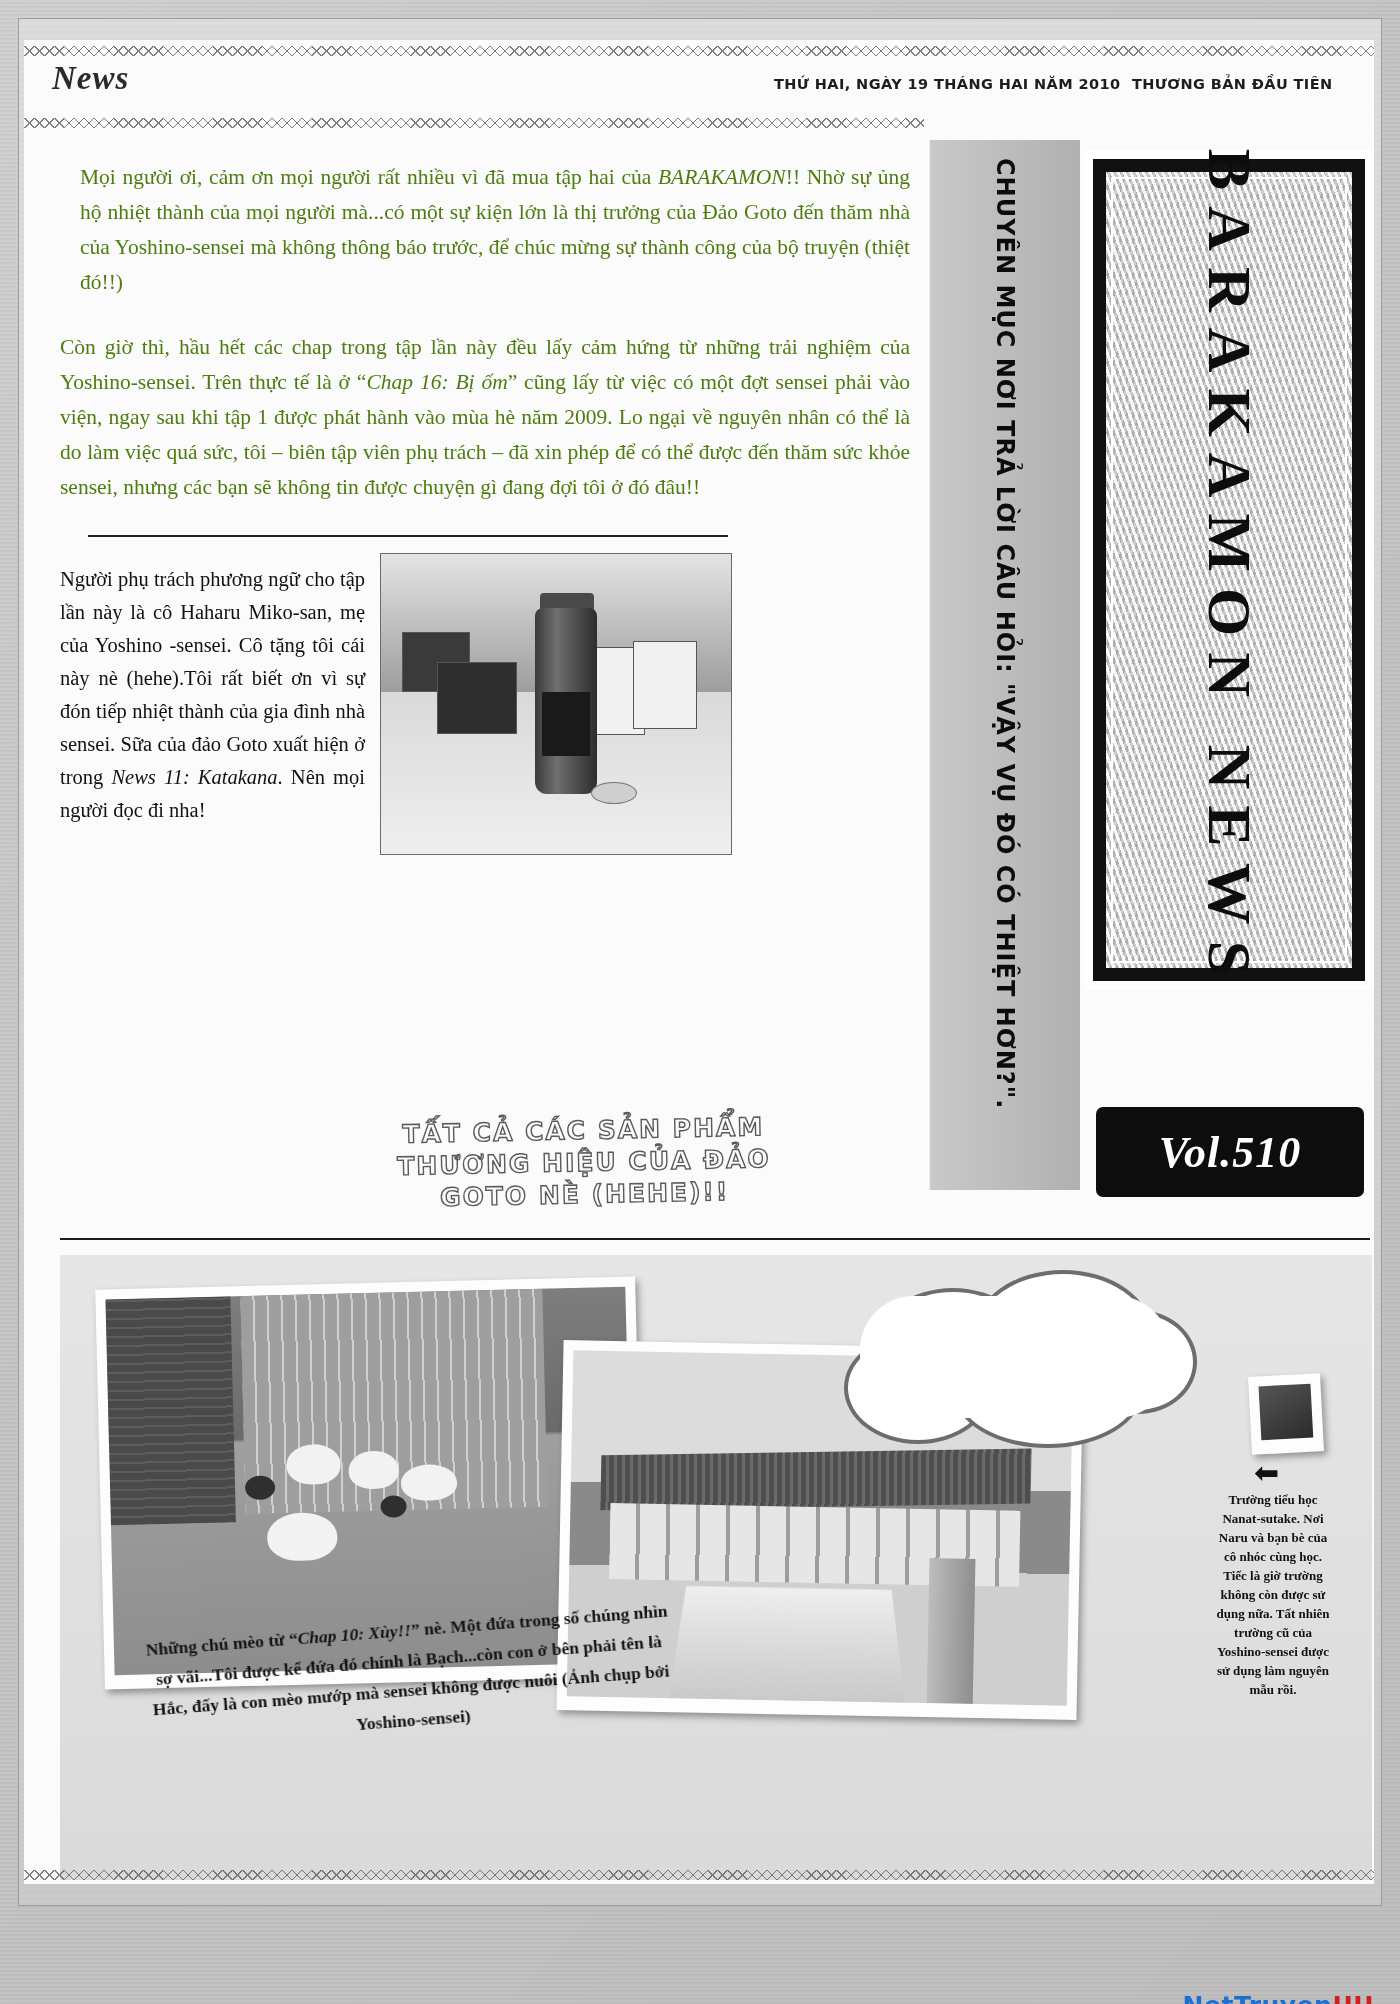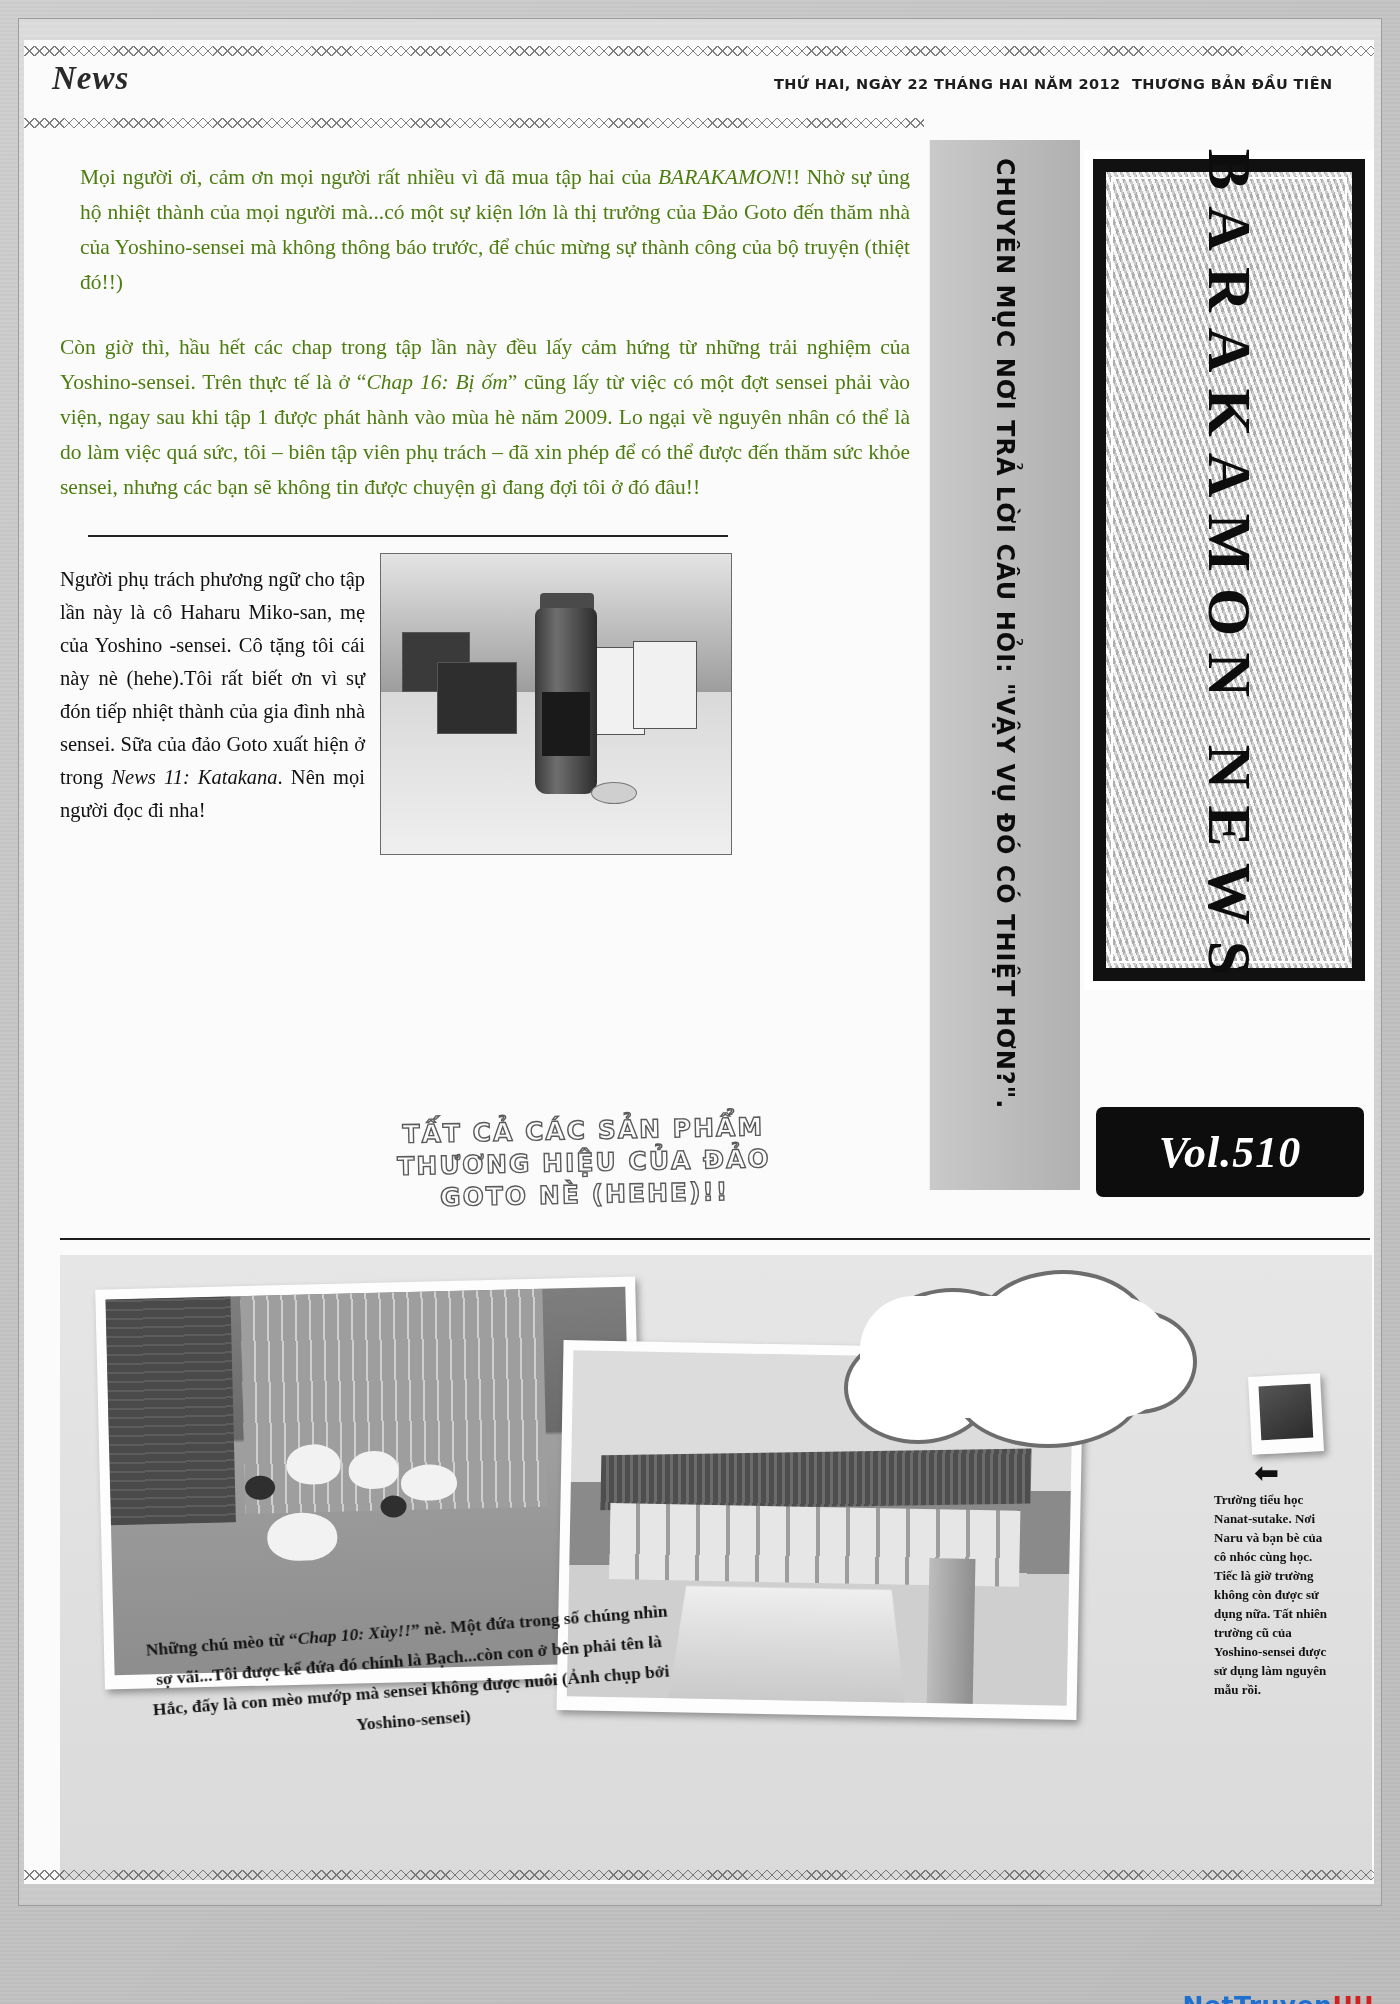--- a/index.html
+++ b/index.html
@@ -235,21 +235,21 @@
   }
   #cloud-text .goto{
     display:block;font-size:27px;color:#2b3550;letter-spacing:3px;
   }
 
   
   #side-note{
     position:absolute;left:1190px;top:1450px;width:118px;
     font-family:"Liberation Serif", serif;
     font-weight:700;font-size:13px;line-height:19px;color:#111;
-    text-align:left;
+    text-align:center;
   }
   #arrow-left{
     position:absolute;left:1230px;top:1418px;
     font-size:30px;color:#111;line-height:1;
   }
   #brand{
     position:absolute;right:26px;top:1991px;
     font-family:"DejaVu Sans", sans-serif;
     font-weight:700;font-size:25px;letter-spacing:.5px;
   }
@@ -261,21 +261,21 @@
 <body>
 
 <div id="page">
   <div id="sheet">
     <div id="inner">
 
       <div class="zig" style="top:6px;"></div>
 
       <div id="masthead">
         <div id="news-word">News</div>
-        <div class="hdr-meta" id="hdr-date">THỨ HAI, NGÀY 22 THÁNG HAI NĂM 2012</div>
+        <div class="hdr-meta" id="hdr-date">THỨ HAI, NGÀY 19 THÁNG HAI NĂM 2010</div>
         <div class="hdr-meta" id="hdr-edition">THƯƠNG BẢN ĐẦU TIÊN</div>
       </div>
 
       <div class="zig" style="top:78px;width:900px;"></div>
 
       <div id="col-left">
         <p class="para p1"><span>Mọi người ơi, cảm ơn mọi người rất nhiều vì đã mua tập hai của <i>BARAKAMON</i>!! Nhờ sự ủng hộ nhiệt thành của mọi người mà...có một sự kiện lớn là thị trưởng của Đảo Goto đến thăm nhà của Yoshino-sensei mà không thông báo trước, để chúc mừng sự thành công của bộ truyện (thiệt đó!!)</span></p>
         <p class="para"><span>Còn giờ thì, hầu hết các chap trong tập lần này đều lấy cảm hứng từ những trải nghiệm của Yoshino-sensei. Trên thực tế là ở “<i>Chap 16: Bị ốm</i>” cũng lấy từ việc có một đợt sensei phải vào viện, ngay sau khi tập 1 được phát hành vào mùa hè năm 2009. Lo ngại về nguyên nhân có thể là do làm việc quá sức, tôi – biên tập viên phụ trách – đã xin phép để có thể được đến thăm sức khỏe sensei, nhưng các bạn sẽ không tin được chuyện gì đang đợi tôi ở đó đâu!!</span></p>
 
         <div class="rule"></div>

